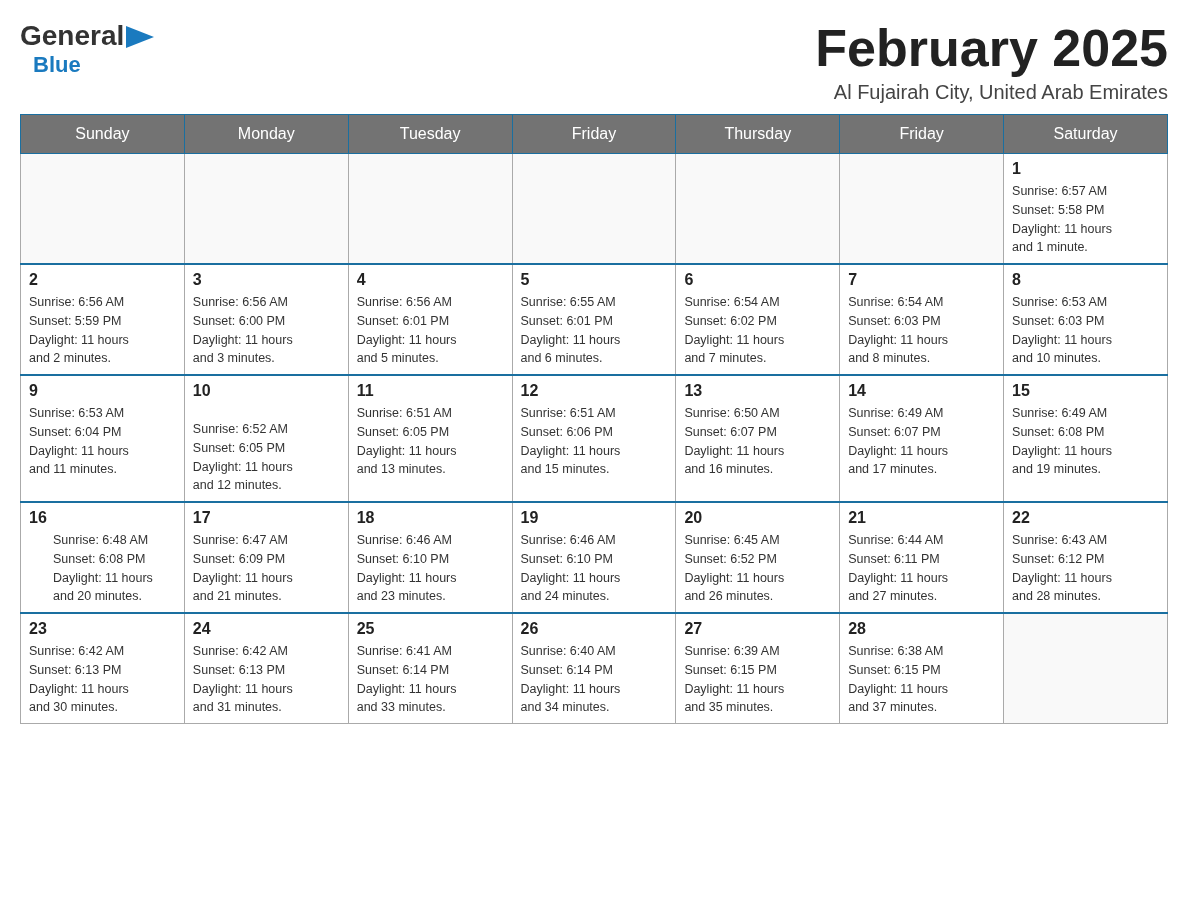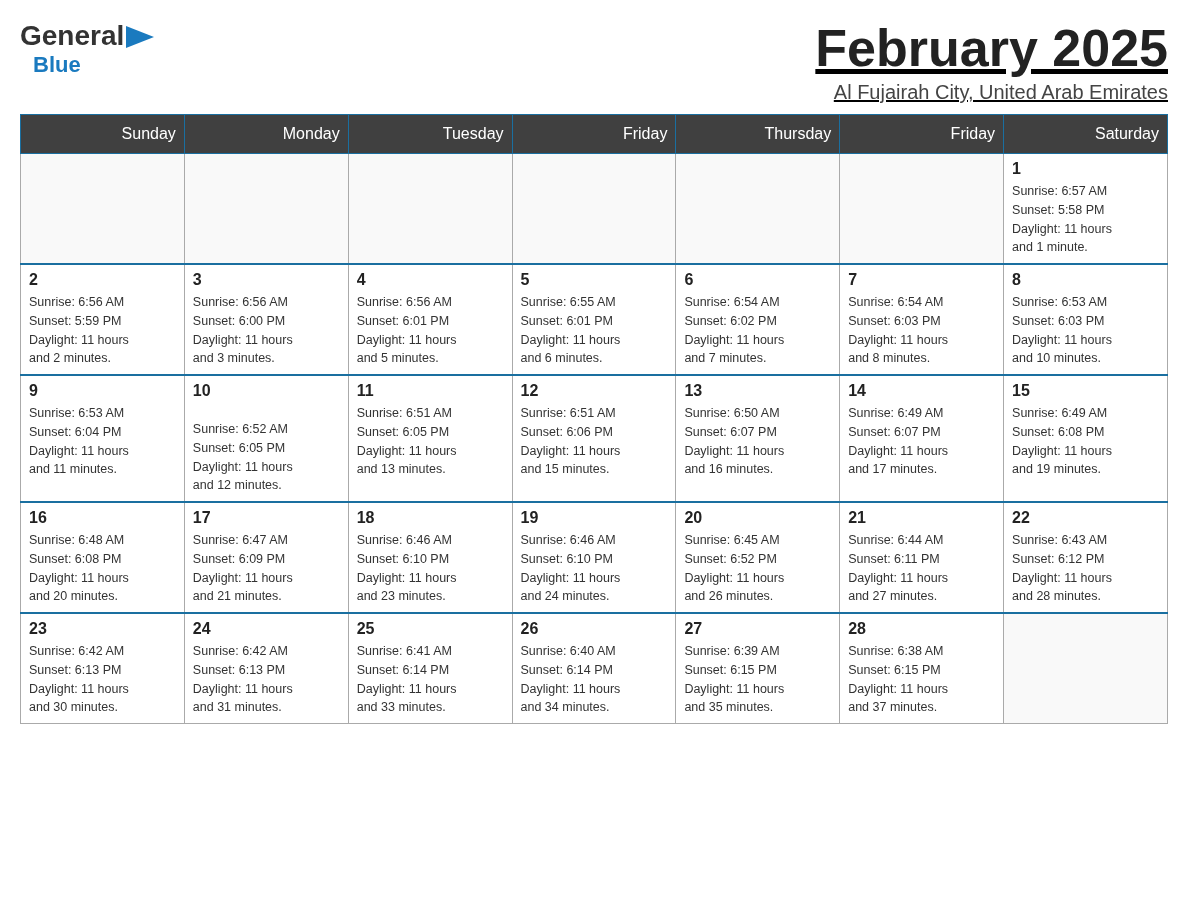--- a/index.html
+++ b/index.html
@@ -29,45 +29,44 @@
     .logo-wrapper {
       display: flex;
       flex-direction: column;
     }
     .logo-line1 {
       display: flex;
       align-items: center;
     }
     .title-block {
       text-align: right;
-      text-decoration: underline;
     }
     .month-title {
       font-size: 52px;
       font-weight: bold;
       color: #222;
       line-height: 1.1;
     }
     .subtitle {
       font-size: 20px;
       color: #444;
       margin-top: 4px;
     }
     .calendar {
       width: 100%;
       border-collapse: collapse;
       margin-top: 10px;
     }
     .calendar th {
-      background-color: #404040;
+      background-color: #737373;
       color: white;
       font-size: 16px;
       font-weight: normal;
       padding: 10px 8px;
-      text-align: right;
+      text-align: center;
       border: 1px solid #1a6fa0;
     }
     .calendar td {
       vertical-align: top;
       border: 1px solid #aaa;
       padding: 6px 8px;
       width: calc(100% / 7);
       min-height: 120px;
       font-size: 13px;
       color: #333;
@@ -237,21 +236,21 @@
           <span class="day-number">15</span>
           <div class="day-info" style="white-space: pre-line;">Sunrise: 6:49 AM
 Sunset: 6:08 PM
 Daylight: 11 hours
 and 19 minutes.</div>
         </td>
       </tr>
       <tr class="row-divider">
         <td>
           <span class="day-number">16</span>
-          <div class="day-info" style="white-space: pre-line;">Sunrise: 6:48 AM
+          <div class="day-info" style="white-space: pre-line; margin-left: 24px;">Sunrise: 6:48 AM
 Sunset: 6:08 PM
 Daylight: 11 hours
 and 20 minutes.</div>
         </td>
         <td>
           <span class="day-number">17</span>
           <div class="day-info" style="white-space: pre-line;">Sunrise: 6:47 AM
 Sunset: 6:09 PM
 Daylight: 11 hours
 and 21 minutes.</div>

